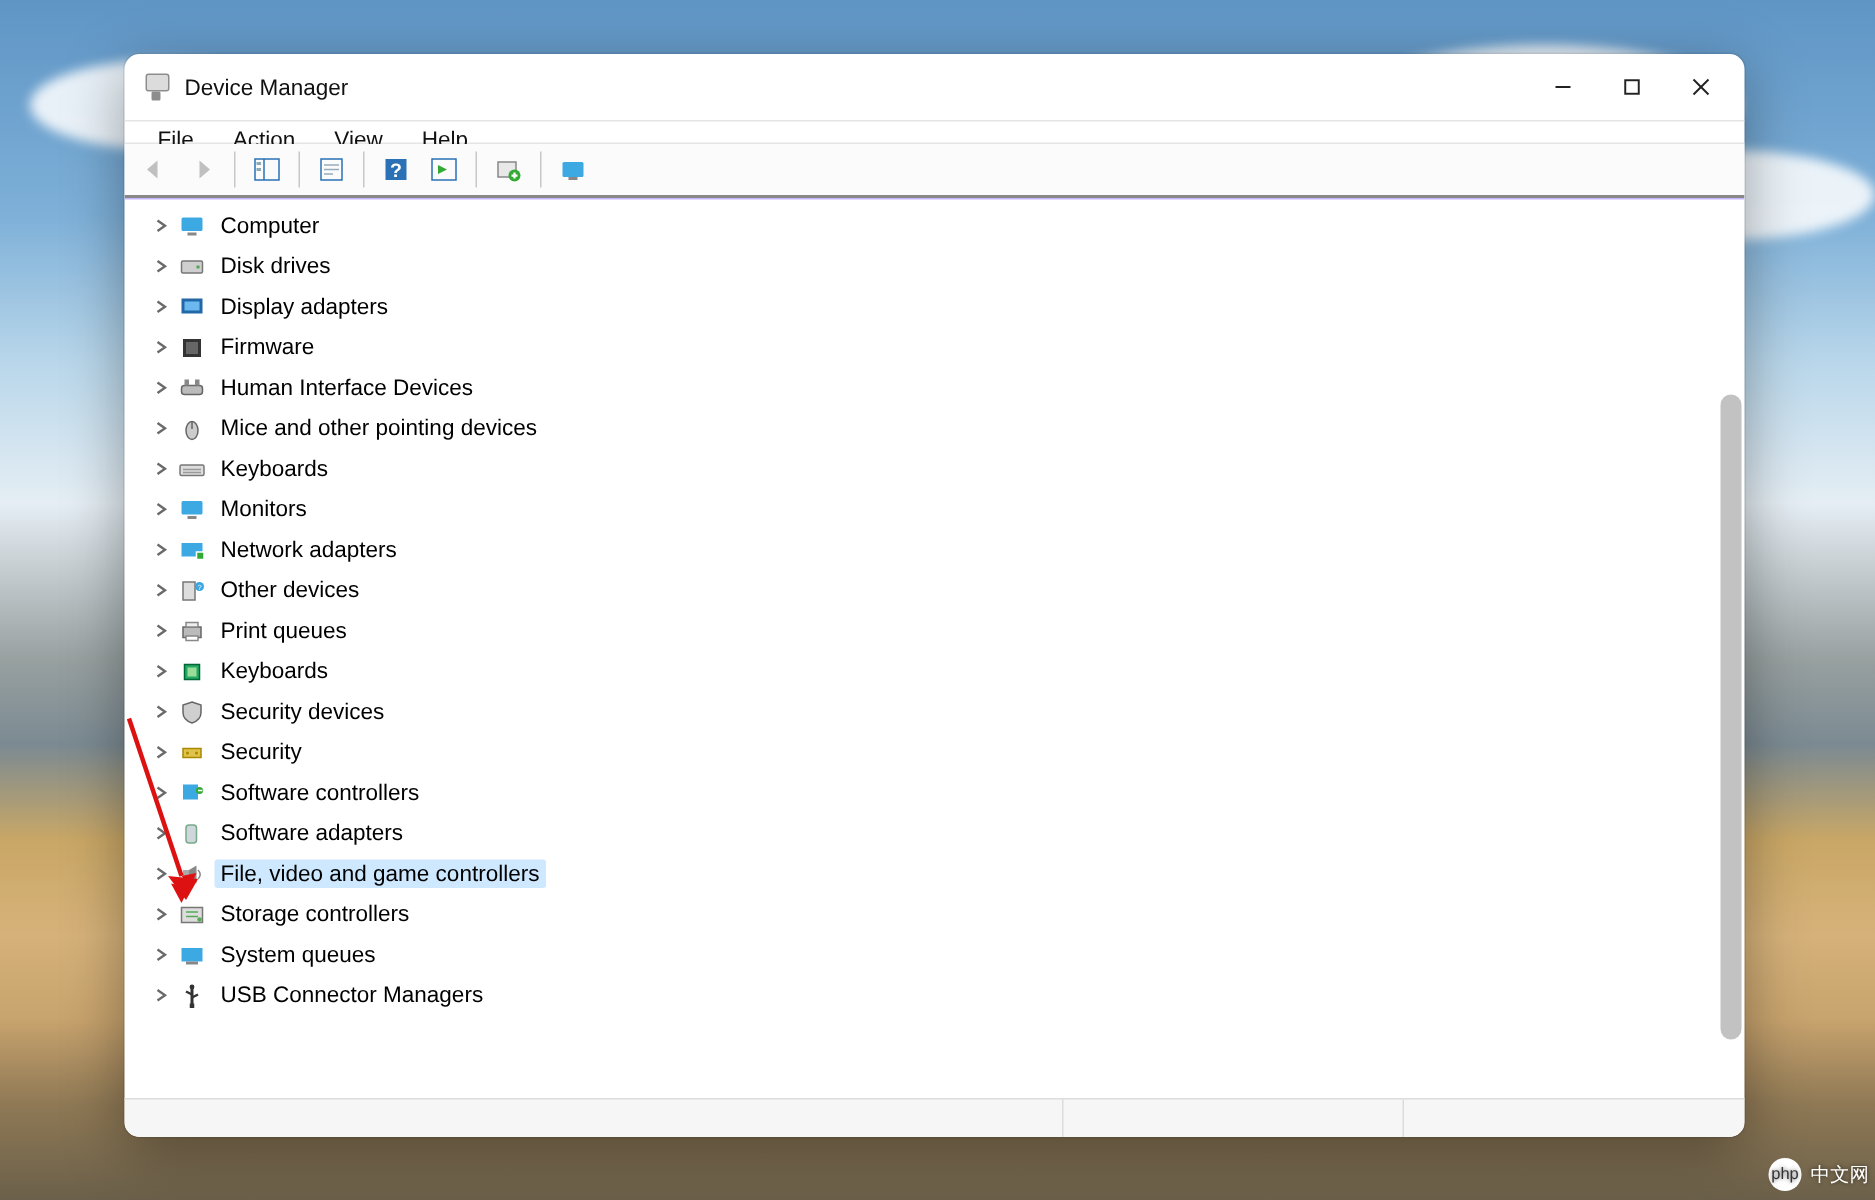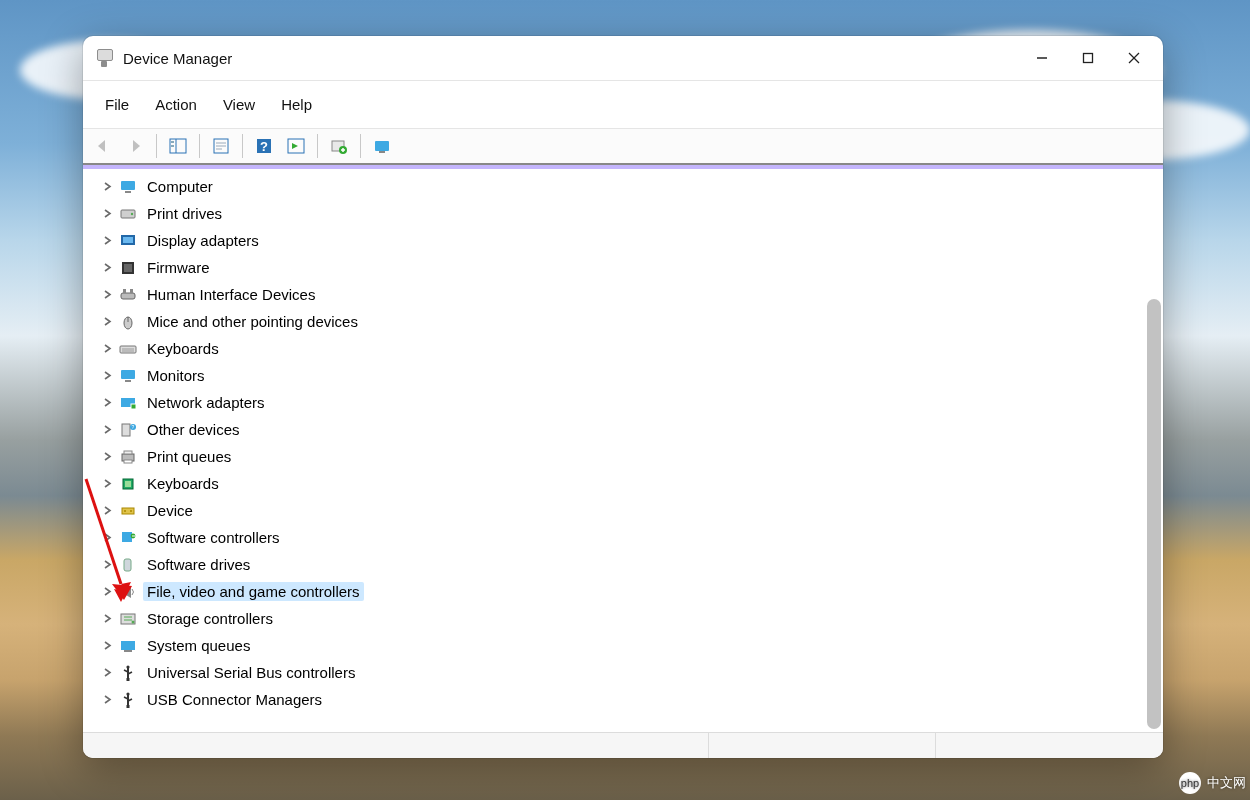--- a/index.html
+++ b/index.html
@@ -27,29 +27,29 @@
     display:flex; flex-direction:column; overflow:hidden;
   }
   .titlebar { height:44px; display:flex; align-items:center; padding:0 6px 0 12px;text-align:right; }
   .title-icon { width:18px; height:18px; margin-right:10px; position:relative; }
   .title-icon::before{content:"";position:absolute;left:2px;top:0;width:14px;height:10px;background:#dcdcdc;border:1px solid #8d8d8d;border-radius:2px;}
   .title-icon::after{content:"";position:absolute;left:6px;top:12px;width:6px;height:6px;background:#8d8d8d;border-radius:1px;}
   .title-text { font-size:15px; color:#111; flex:0 0 auto; }
   .title-spacer{flex:1}
   .win-btn{width:46px;height:44px;display:flex;align-items:center;justify-content:center;font-size:14px;color:#222}
   .win-btn svg{width:12px;height:12px;stroke:#222;stroke-width:1.3;fill:none}
-  .menubar{height:49px;border-top:1px solid #e5e5e5;border-bottom:1px solid #e5e5e5;display:flex;align-items:center;padding:0 10px;gap:2px}
+  .menubar{height:16px;border-top:1px solid #e5e5e5;border-bottom:1px solid #e5e5e5;display:flex;padding:0 10px;gap:2px}
   .menu-item{padding:4px 12px;font-size:15px;color:#111}
   .toolbar{height:36px;border-bottom:2px solid #888;display:flex;align-items:center;padding:0 6px;gap:4px;background:#fbfbfb}
   .tb-sep{width:1px;height:24px;background:#c8c8c8;margin:0 3px}
   .tb-btn{width:28px;height:28px;display:flex;align-items:center;justify-content:center;border:1px solid transparent;border-radius:2px}
   .tb-btn svg{width:20px;height:20px}
   .tb-btn.disabled{opacity:.45}
   
-  .content{flex:1;display:flex;min-height:0;border-top:4px solid #c4b5fd}
+  .content{flex:1;display:flex;min-height:0;border-top:1px solid #c4b5fd}
   .tree-pane{flex:1;overflow:hidden;position:relative;padding:2px 0}
   .tree{padding:2px 0 6px 18px}
   .node{display:flex;align-items:center;height:27px;gap:6px}
   .expander{width:12px;height:12px;display:flex;align-items:center;justify-content:center;color:#6a6a6a;font-size:11px;cursor:pointer}
   .expander svg{width:9px;height:9px;stroke:#6a6a6a;stroke-width:1.6;fill:none}
   .node-icon{width:18px;height:18px;display:flex;align-items:center;justify-content:center}
   .node-label{font-size:15px;color:#000;padding:1px 4px;border-radius:2px}
   .node.selected .node-label{background:#cde8ff}
   .scrollbar{position:absolute;right:2px;top:130px;width:14px;height:430px;background:#c2c2c2;border-radius:7px}
   .statusbar{height:26px;border-top:1px solid #dcdcdc;display:flex;background:#f6f6f6}
@@ -189,21 +189,21 @@
                 <svg viewBox="0 0 9 9">
                   <path d="M2 1 L7 4.5 L2 8"></path>
                 </svg>
               </span>
               <span class="node-icon">
                 <svg viewBox="0 0 18 18">
                   <rect x="2" y="5" width="14" height="8" rx="1" fill="#cfcfcf" stroke="#777"></rect>
                   <circle cx="13" cy="9" r="1.2" fill="#5a5"></circle>
                 </svg>
               </span>
-              <span class="node-label">Print drives</span>
+              <span class="node-label">Disk drives</span>
             </div>
             <div class="node">
               <span class="expander">
                 <svg viewBox="0 0 9 9">
                   <path d="M2 1 L7 4.5 L2 8"></path>
                 </svg>
               </span>
               <span class="node-icon">
                 <svg viewBox="0 0 18 18">
                   <rect x="2" y="3" width="14" height="10" fill="#2268a8"></rect>
@@ -343,26 +343,39 @@
               <span class="node-label">Keyboards</span>
             </div>
             <div class="node">
               <span class="expander">
                 <svg viewBox="0 0 9 9">
                   <path d="M2 1 L7 4.5 L2 8"></path>
                 </svg>
               </span>
               <span class="node-icon">
                 <svg viewBox="0 0 18 18">
+                  <path d="M9 2 L15 4 V9 C15 13 12 15 9 16 C6 15 3 13 3 9 V4 Z" fill="#cfcfcf" stroke="#666"></path>
+                </svg>
+              </span>
+              <span class="node-label">Security devices</span>
+            </div>
+            <div class="node">
+              <span class="expander">
+                <svg viewBox="0 0 9 9">
+                  <path d="M2 1 L7 4.5 L2 8"></path>
+                </svg>
+              </span>
+              <span class="node-icon">
+                <svg viewBox="0 0 18 18">
                   <rect x="3" y="6" width="12" height="6" fill="#e0c34a" stroke="#a80"></rect>
                   <circle cx="6" cy="9" r="1" fill="#a80"></circle>
                   <circle cx="12" cy="9" r="1" fill="#a80"></circle>
                 </svg>
               </span>
-              <span class="node-label">Device</span>
+              <span class="node-label">Security</span>
             </div>
             <div class="node">
               <span class="expander">
                 <svg viewBox="0 0 9 9">
                   <path d="M2 1 L7 4.5 L2 8"></path>
                 </svg>
               </span>
               <span class="node-icon">
                 <svg viewBox="0 0 18 18">
                   <rect x="3" y="3" width="10" height="10" fill="#3da9e3"></rect>
@@ -376,21 +389,21 @@
               <span class="expander">
                 <svg viewBox="0 0 9 9">
                   <path d="M2 1 L7 4.5 L2 8"></path>
                 </svg>
               </span>
               <span class="node-icon">
                 <svg viewBox="0 0 18 18">
                   <rect x="5" y="3" width="7" height="12" rx="2" fill="#cfd6dc" stroke="#7a8"></rect>
                 </svg>
               </span>
-              <span class="node-label">Software drives</span>
+              <span class="node-label">Software adapters</span>
             </div>
             <div class="node selected">
               <span class="expander">
                 <svg viewBox="0 0 9 9">
                   <path d="M2 1 L7 4.5 L2 8"></path>
                 </svg>
               </span>
               <span class="node-icon">
                 <svg viewBox="0 0 18 18">
                   <rect x="3" y="6" width="4" height="6" fill="#aaa"></rect>
@@ -421,36 +434,20 @@
                   <path d="M2 1 L7 4.5 L2 8"></path>
                 </svg>
               </span>
               <span class="node-icon">
                 <svg viewBox="0 0 18 18">
                   <rect x="2" y="4" width="14" height="9" fill="#3da9e3"></rect>
                   <rect x="5" y="13" width="8" height="2" fill="#888"></rect>
                 </svg>
               </span>
               <span class="node-label">System queues</span>
-            </div>
-            <div class="node">
-              <span class="expander">
-                <svg viewBox="0 0 9 9">
-                  <path d="M2 1 L7 4.5 L2 8"></path>
-                </svg>
-              </span>
-              <span class="node-icon">
-                <svg viewBox="0 0 18 18">
-                  <line x1="9" y1="2" x2="9" y2="16" stroke="#333" stroke-width="2"></line>
-                  <circle cx="9" cy="3" r="1.6" fill="#333"></circle>
-                  <path d="M9 8 L5 6 M9 10 L13 8" stroke="#333" stroke-width="1.6"></path>
-                  <rect x="7.5" y="14" width="3" height="3" fill="#333"></rect>
-                </svg>
-              </span>
-              <span class="node-label">Universal Serial Bus controllers</span>
             </div>
             <div class="node">
               <span class="expander">
                 <svg viewBox="0 0 9 9">
                   <path d="M2 1 L7 4.5 L2 8"></path>
                 </svg>
               </span>
               <span class="node-icon">
                 <svg viewBox="0 0 18 18">
                   <line x1="9" y1="2" x2="9" y2="16" stroke="#333" stroke-width="2"></line>

